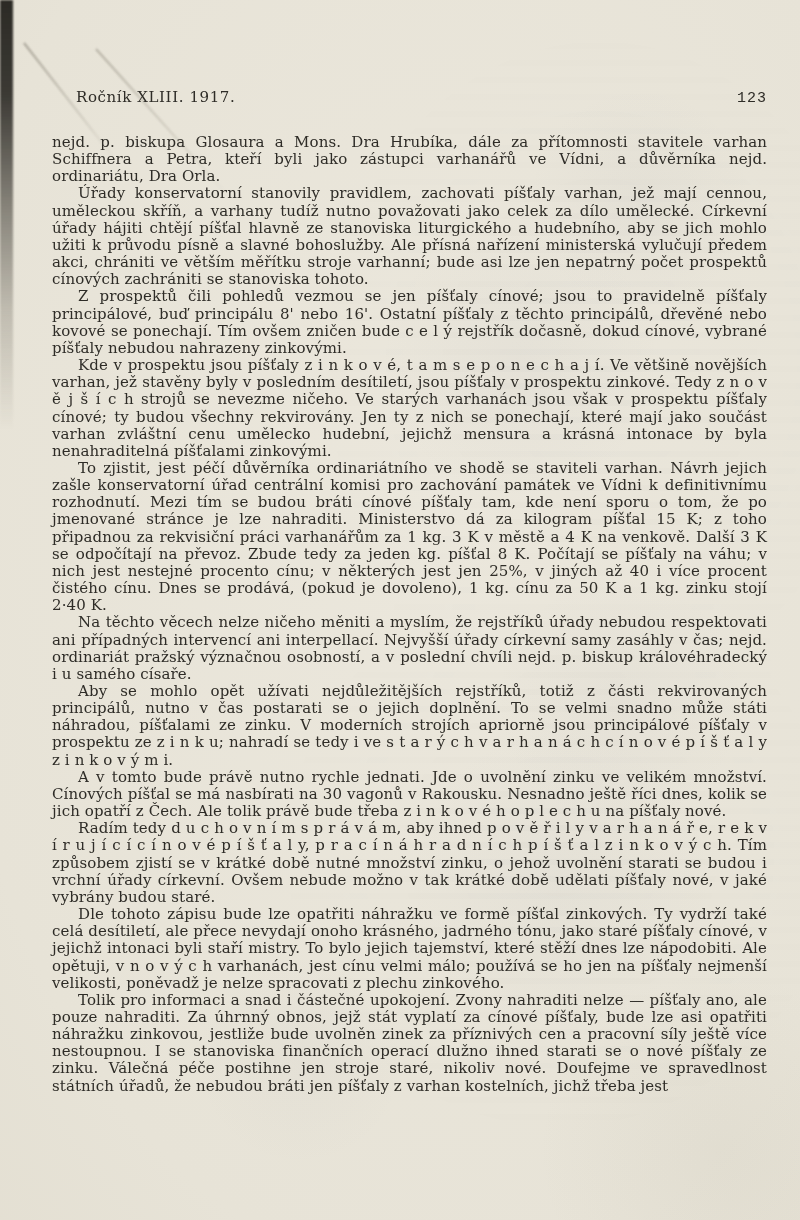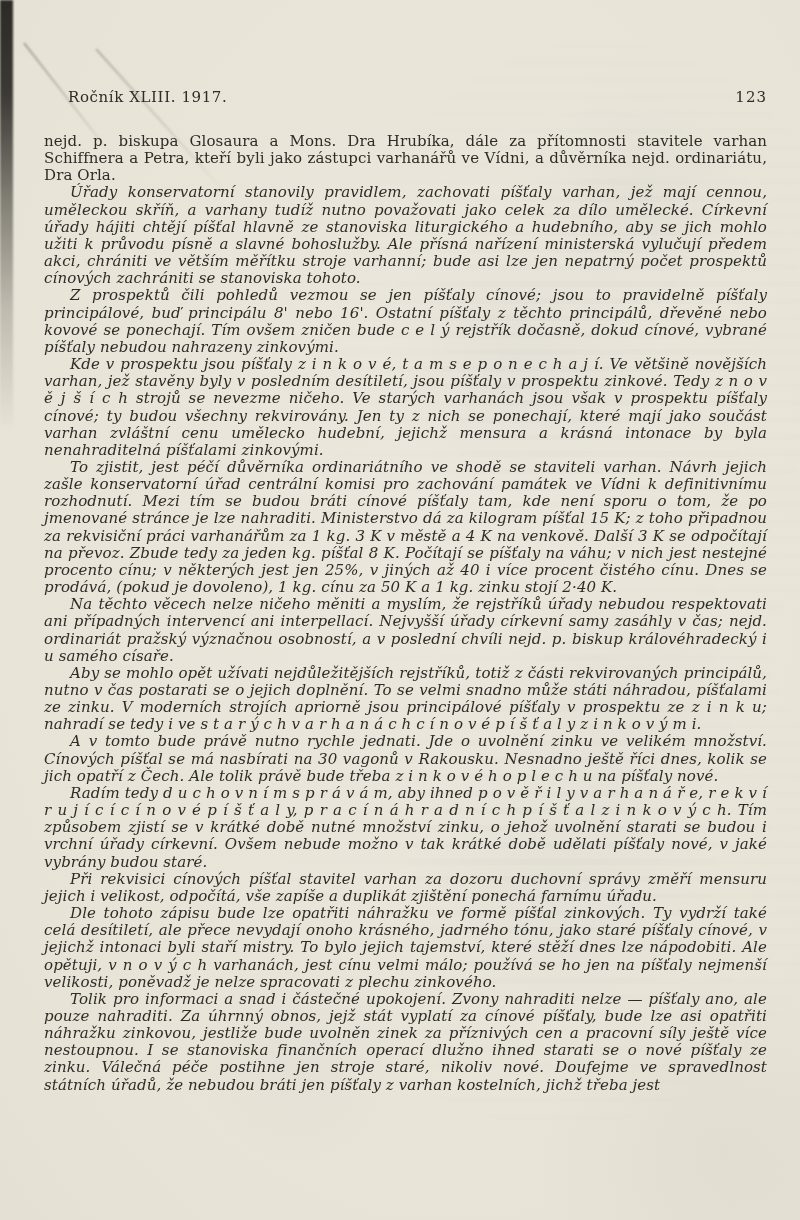--- a/index.html
+++ b/index.html
@@ -52,38 +52,38 @@
     transform: rotate(52deg); transform-origin: left center;
     filter: blur(1px); pointer-events: none;
   }
   .crease-2 {
     position: absolute; left: 96px; top: 48px; width: 200px; height: 2px;
     background: linear-gradient(to right, rgba(115,110,96,0.45), rgba(115,110,96,0));
     transform: rotate(48deg); transform-origin: left center;
     filter: blur(1.2px); pointer-events: none;
   }
   .page-inner {
-    position: absolute; left: 44px; right: 33px; top: 88px;
+    position: absolute; left: 52px; right: 33px; top: 88px;
   }
   .header-row {
     display: flex; justify-content: space-between; align-items: baseline;
     font-size: 15px;
   }
   .volume { margin-left: 24px; letter-spacing: 0.6px; }
-  .pagenum { letter-spacing: 1px; }
+  .pagenum { letter-spacing: 1px; font-family: Liberation Mono, monospace; }
   .text-block {
     margin-top: 27px;
     font-size: 15px;
     line-height: 17.15px;
     text-align: justify;
     text-justify: inter-word;
     letter-spacing: 0.1px;
   }
   .para { margin: 0; }
-  .para.indent { text-indent: 26px; font-style: italic; }
+  .para.indent { text-indent: 26px; }
 </style>
 </head>
 <body>
 
 <div class="paper-texture"></div>
 <div class="ghosting"></div>
 <div class="edge-dark"></div>
 <div class="crease-1"></div>
 <div class="crease-2"></div>
 
@@ -95,17 +95,16 @@
   <div class="text-block" id="paragraphs">
       <p class="para">nejd. p. biskupa Glosaura a Mons. Dra Hrubíka, dále za přítomnosti stavitele varhan Schiffnera a Petra, kteří byli jako zástupci varhanářů ve Vídni, a důvěrníka nejd. ordinariátu, Dra Orla.</p>
       <p class="para indent">Úřady konservatorní stanovily pravidlem, zachovati píšťaly varhan, jež mají cennou, uměleckou skříň, a varhany tudíž nutno považovati jako celek za dílo umělecké. Církevní úřady hájiti chtějí píšťal hlavně ze stanoviska liturgického a hudebního, aby se jich mohlo užiti k průvodu písně a slavné bohoslužby. Ale přísná nařízení ministerská vylučují předem akci, chrániti ve větším měřítku stroje varhanní; bude asi lze jen nepatrný počet prospektů cínových zachrániti se stanoviska tohoto.</p>
       <p class="para indent">Z prospektů čili pohledů vezmou se jen píšťaly cínové; jsou to pravidelně píšťaly principálové, buď principálu 8' nebo 16'. Ostatní píšťaly z těchto principálů, dřevěné nebo kovové se ponechají. Tím ovšem zničen bude c e l ý rejstřík dočasně, dokud cínové, vybrané píšťaly nebudou nahrazeny zinkovými.</p>
       <p class="para indent">Kde v prospektu jsou píšťaly z i n k o v é, t a m  s e  p o n e c h a j í. Ve většině novějších varhan, jež stavěny byly v posledním desítiletí, jsou píšťaly v prospektu zinkové. Tedy z n o v ě j š í c h strojů se nevezme ničeho. Ve starých varhanách jsou však v prospektu píšťaly cínové; ty budou všechny rekvirovány. Jen ty z nich se ponechají, které mají jako součást varhan zvláštní cenu umělecko hudební, jejichž mensura a krásná intonace by byla nenahraditelná píšťalami zinkovými.</p>
       <p class="para indent">To zjistit, jest péčí důvěrníka ordinariátního ve shodě se staviteli varhan. Návrh jejich zašle konservatorní úřad centrální komisi pro zachování památek ve Vídni k definitivnímu rozhodnutí. Mezi tím se budou bráti cínové píšťaly tam, kde není sporu o tom, že po jmenované stránce je lze nahraditi. Ministerstvo dá za kilogram píšťal 15 K; z toho připadnou za rekvisiční práci varhanářům za 1 kg. 3 K v městě a 4 K na venkově. Další 3 K se odpočítají na převoz. Zbude tedy za jeden kg. píšťal 8 K. Počítají se píšťaly na váhu; v nich jest nestejné procento cínu; v některých jest jen 25%, v jiných až 40 i více procent čistého cínu. Dnes se prodává, (pokud je dovoleno), 1 kg. cínu za 50 K a 1 kg. zinku stojí 2·40 K.</p>
       <p class="para indent">Na těchto věcech nelze ničeho měniti a myslím, že rejstříků úřady nebudou respektovati ani případných intervencí ani interpellací. Nejvyšší úřady církevní samy zasáhly v čas; nejd. ordinariát pražský význačnou osobností, a v poslední chvíli nejd. p. biskup královéhradecký i u samého císaře.</p>
       <p class="para indent">Aby se mohlo opět užívati nejdůležitějších rejstříků, totiž z části rekvirovaných principálů, nutno v čas postarati se o jejich doplnění. To se velmi snadno může státi náhradou, píšťalami ze zinku. V moderních strojích apriorně jsou principálové píšťaly v prospektu ze z i n k u; nahradí se tedy i ve s t a r ý c h  v a r h a n á c h  c í n o v é  p í š ť a l y  z i n k o v ý m i.</p>
       <p class="para indent">A v tomto bude právě nutno rychle jednati. Jde o uvolnění zinku ve velikém množství. Cínových píšťal se má nasbírati na 30 vagonů v Rakousku. Nesnadno ještě říci dnes, kolik se jich opatří z Čech. Ale tolik právě bude třeba z i n k o v é h o  p l e c h u na píšťaly nové.</p>
       <p class="para indent">Radím tedy d u c h o v n í m  s p r á v á m, aby ihned p o v ě ř i l y  v a r h a n á ř e,  r e k v í r u j í c í  c í n o v é  p í š ť a l y,  p r a c í  n á h r a d n í c h  p í š ť a l  z i n k o v ý c h. Tím způsobem zjistí se v krátké době nutné množství zinku, o jehož uvolnění starati se budou i vrchní úřady církevní. Ovšem nebude možno v tak krátké době udělati píšťaly nové, v jaké vybrány budou staré.</p>
-      <p class="para indent">Při rekvisici cínových píšťal stavitel varhan za dozoru duchovní správy změří mensuru jejich i velikost, odpočítá, vše zapíše a duplikát zjištění ponechá farnímu úřadu.</p>
       <p class="para indent">Dle tohoto zápisu bude lze opatřiti náhražku ve formě píšťal zinkových. Ty vydrží také celá desítiletí, ale přece nevydají onoho krásného, jadrného tónu, jako staré píšťaly cínové, v jejichž intonaci byli staří mistry. To bylo jejich tajemství, které stěží dnes lze nápodobiti. Ale opětuji, v n o v ý c h varhanách, jest cínu velmi málo; používá se ho jen na píšťaly nejmenší velikosti, poněvadž je nelze spracovati z plechu zinkového.</p>
       <p class="para indent">Tolik pro informaci a snad i částečné upokojení. Zvony nahraditi nelze — píšťaly ano, ale pouze nahraditi. Za úhrnný obnos, jejž stát vyplatí za cínové píšťaly, bude lze asi opatřiti náhražku zinkovou, jestliže bude uvolněn zinek za příznivých cen a pracovní síly ještě více nestoupnou. I se stanoviska finančních operací dlužno ihned starati se o nové píšťaly ze zinku. Válečná péče postihne jen stroje staré, nikoliv nové. Doufejme ve spravedlnost státních úřadů, že nebudou bráti jen píšťaly z varhan kostelních, jichž třeba jest</p>
     </div>
 </div>
 
 </body></html>

